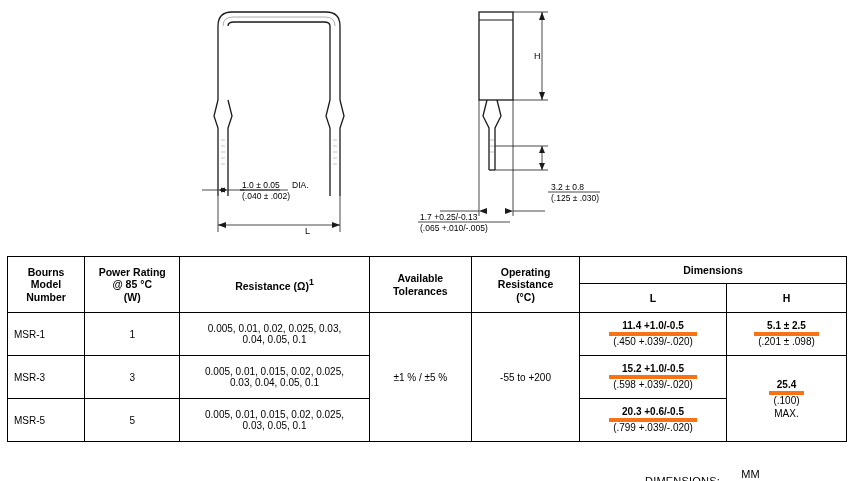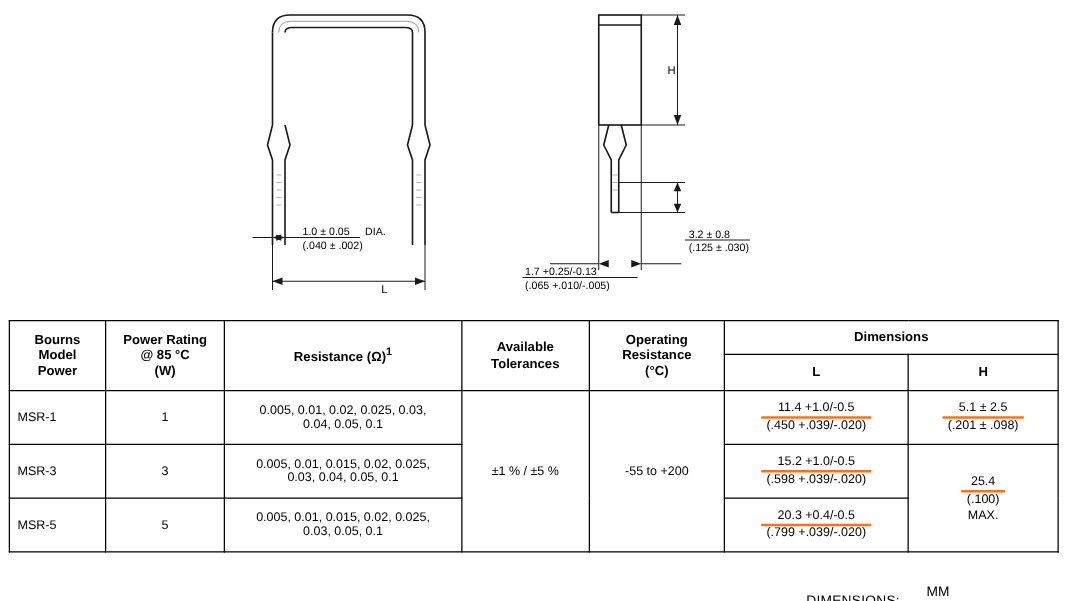--- a/index.html
+++ b/index.html
@@ -76,22 +76,23 @@
     text-align: left !important;
     padding-left: 6px !important;
     margin-top: 44px;
   }
   .frac {
     display: inline-block;
     line-height: 1.25;
   }
   .frac .top {
     display: block;
-    border-bottom: 2px solid #f97316;
+    border-bottom: 4px solid #f97316;
     padding: 0 4px 0px 4px;
+    font-weight: bold;
   }
   .frac .bot {
     display: block;
     padding: 0px 4px 0 4px;
   }
   .nowrap { white-space: nowrap; }
 
   
   #dim-note {
     position: absolute;
@@ -226,21 +227,21 @@
     <text class="dim-text" x="420" y="231">(.065 +.010/-.005)</text>
   </svg>
 </div>
 
 <table id="spec-table">
   <thead>
     <tr>
       <th class="col-model" rowspan="2">
         <div>Bourns</div>
         <div>Model</div>
-        <div>Power</div>
+        <div>Number</div>
       </th>
       <th class="col-power" rowspan="2">
         <div>Power Rating</div>
         <div>@ 85 °C</div>
         <div>(W)</div>
       </th>
       <th class="col-res" rowspan="2">
         <span>Resistance (Ω)</span><sup>1</sup>
       </th>
       <th class="col-tol" rowspan="2">
@@ -308,21 +309,21 @@
 
     <tr>
       <td class="cell-model">MSR-5</td>
       <td>5</td>
       <td>
         <div class="nowrap">0.005, 0.01, 0.015, 0.02, 0.025,</div>
         <div class="nowrap">0.03, 0.05, 0.1</div>
       </td>
       <td>
         <span class="frac">
-          <span class="top">20.3 +0.4/-0.5</span>
+          <span class="top">20.3 +0.6/-0.5</span>
           <span class="bot">(.799 +.039/-.020)</span>
         </span>
       </td>
     </tr>
   </tbody>
 </table>
 
 <div id="dim-note">
   <span class="label">DIMENSIONS:</span>
   <span class="frac2">

